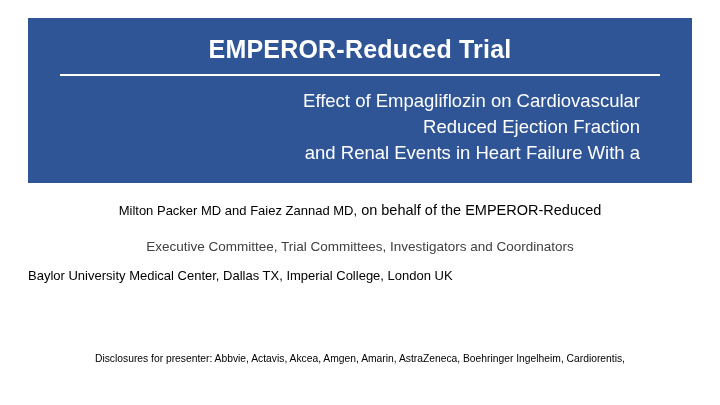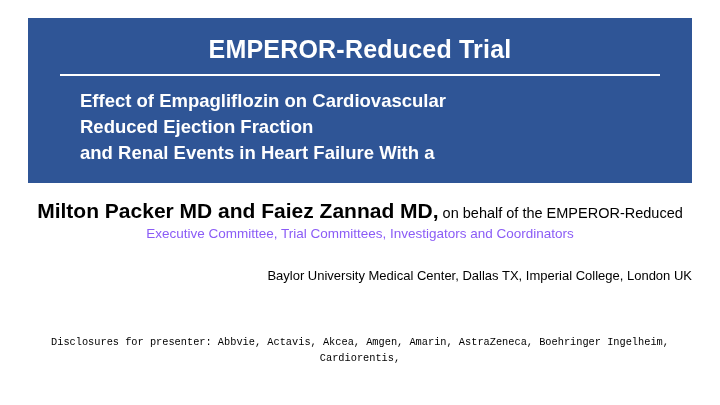--- a/index.html
+++ b/index.html
@@ -40,69 +40,68 @@
   }
   .title-rule {
     width: 600px;
     height: 1.5px;
     background: #ffffff;
     margin: 10px auto 0 auto;
   }
   .subtitle {
     color: #ffffff;
     font-size: 18.5px;
-    font-weight: bold;
-    text-align: left;
+    font-weight: normal;
+    text-align: right;
     line-height: 26px;
     margin: 12px auto 0 auto;
     width: 560px;
   }
   .authors-block {
     position: absolute;
     left: 28px;
     top: 200px;
     width: 664px;
     text-align: center;
   }
   .authors-line {
     font-size: 14.5px;
     color: #000000;
     line-height: 21px;
     margin: 0;
   }
   .authors-line .lead {
-    font-weight: bold;
-    font-size: 21px;
+    font-weight: normal;
+    font-size: 13px;
   }
   .authors-line2 {
     font-size: 13.5px;
-    color: #8b5cf6;
+    color: #404040;
     line-height: 20px;
-    margin: 0;
+    margin: 16px;
   }
   .affiliation-block {
     position: absolute;
     left: 28px;
     top: 266px;
     width: 664px;
-    text-align: right;
+    text-align: left;
   }
   .affil-line {
     font-size: 13px;
     color: #000000;
     line-height: 19px;
     margin: 0;
   }
   .disclosure-block {
     position: absolute;
     left: 34px;
-    top: 334px;
+    top: 351px;
     width: 652px;
     text-align: center;
-    font-family: Liberation Mono, monospace;
   }
   .disclosure-line {
     font-size: 10.3px;
     color: #000000;
     line-height: 16px;
     margin: 0;
   }
 </style>
 </head>
 <body>

